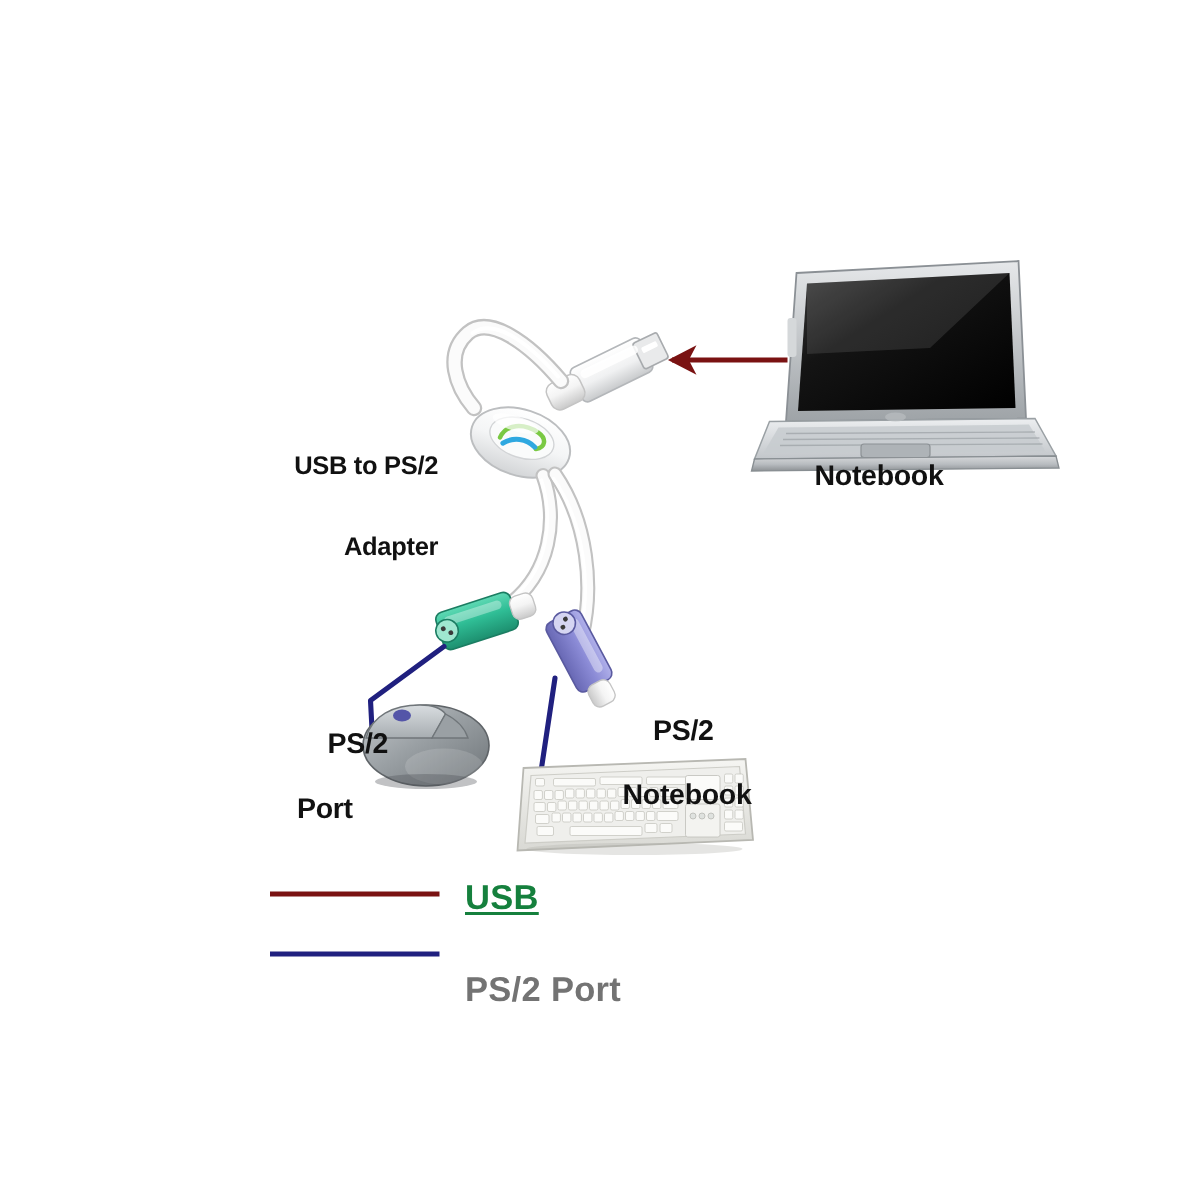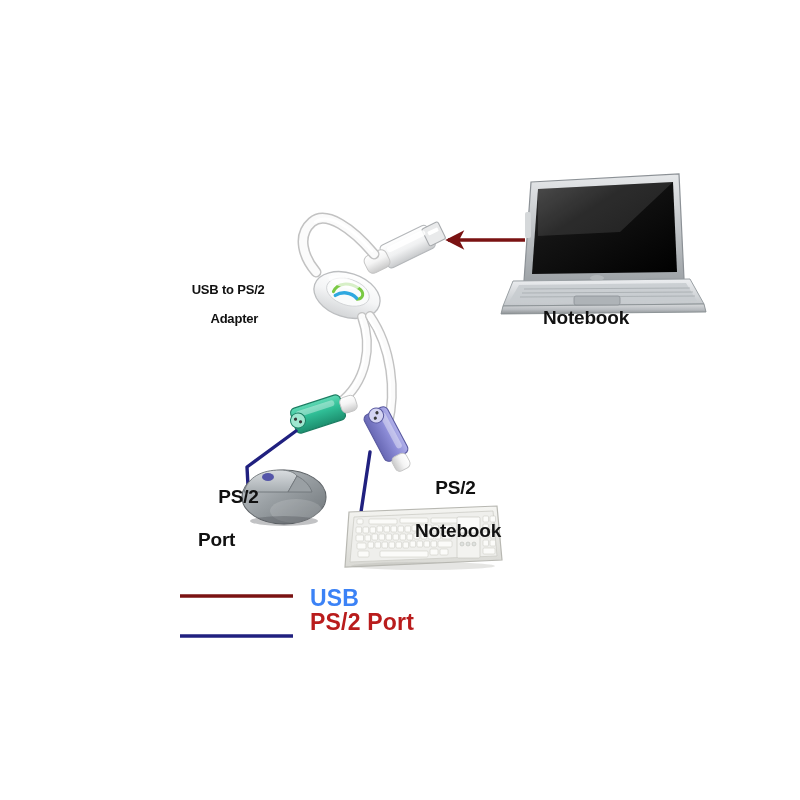--- a/index.html
+++ b/index.html
@@ -35,27 +35,28 @@
     position: absolute;
     font-family: "Liberation Sans", sans-serif;
     font-weight: bold;
     color: #111111;
     letter-spacing: -0.2px;
     line-height: 1.12;
     white-space: pre;
   }
   #label-adapter {
     left: 178px;
-    top: 268px;
-    font-size: 13px;
-    text-align: center;
+    top: 282px;
+    font-size: 17px;
+    text-align: right;
   }
   #label-adapter .l2 {
     display: block;
     padding-left: 26px;
+    margin-top: 16px;
   }
   #label-notebook {
     left: 543px;
     top: 307px;
     font-size: 19px;
   }
   #label-mouse {
     left: 198px;
     top: 465px;
     font-size: 19px;
@@ -75,26 +76,27 @@
     position: absolute;
     font-family: "Liberation Sans", sans-serif;
     font-weight: bold;
     font-size: 23px;
     letter-spacing: 0.2px;
     white-space: pre;
   }
   #legend-usb-label {
     left: 310px;
     top: 585px;
-    color: #3b82f6;
+    color: #15803d;
+    text-decoration: underline;
   }
   #legend-ps2-label {
     left: 310px;
-    top: 609px;
-    color: #b91c1c;
+    top: 646px;
+    color: #737373;
   }
 </style>
 </head>
 <body>
 
 <div id="diagram-stage">
 
   <svg class="scene" viewBox="0 0 800 800">
     <defs>
       <linearGradient id="gradScreen" x1="0" y1="0" x2="1" y2="1">

